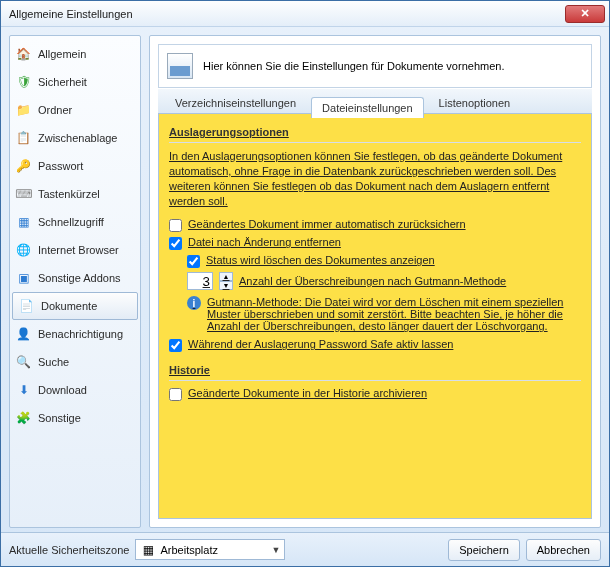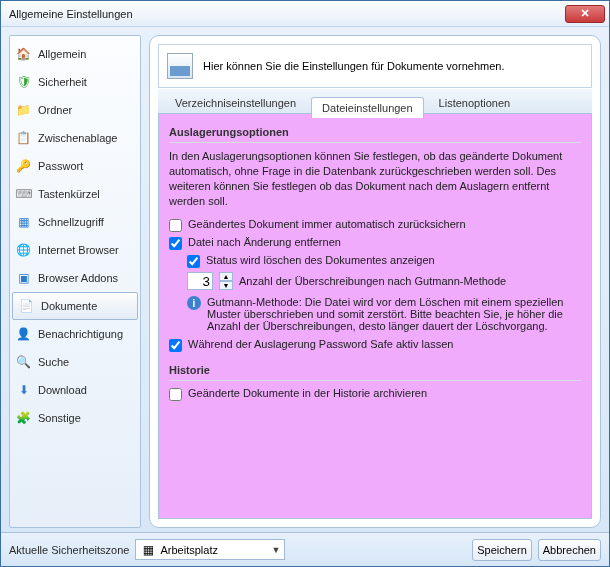--- a/index.html
+++ b/index.html
@@ -6,44 +6,44 @@
 body { font-family: "Segoe UI", Tahoma, sans-serif; font-size: 11px; background: #fff; }
 .window { width: 610px; height: 567px; border: 1px solid #3b6ea5; background: linear-gradient(#e8f1fb,#d6e6f7); position: relative; }
 .titlebar { height: 26px; background: linear-gradient(#fdfefe,#e4eef9); border-bottom: 1px solid #c0d4ea; display: flex; align-items: center; padding: 0 4px 0 8px; }
 .titlebar .title { color: #1a1a1a; font-size: 11px; flex: 1; }
 .close-btn { width: 40px; height: 18px; background: linear-gradient(#e27b7b,#c93a3a); border: 1px solid #9a2b2b; border-radius: 3px; color: #fff; font-weight: bold; font-size: 11px; display: flex; align-items: center; justify-content: center; cursor: pointer; }
 .body { display: flex; padding: 8px 8px 4px 8px; height: calc(100% - 26px - 34px); }
 .sidebar { width: 132px; background: linear-gradient(#fbfdff,#e6eff9); border: 1px solid #abc4de; border-radius: 2px; padding: 4px 0; display: flex; flex-direction: column; gap: 0; }
 .side-item { height: 28px; display: flex; align-items: center; padding: 0 6px; gap: 6px; cursor: pointer; color: #2a2a2a; }
 .side-item.active { background: linear-gradient(#fdfdfd,#e3ecf6); border: 1px solid #9fb9d6; border-radius: 2px; margin: 0 2px; }
 .icon { width: 16px; height: 16px; display: inline-flex; align-items: center; justify-content: center; font-size: 12px; }
-.content { flex: 1; margin-left: 8px; border: 1px solid #abc4de; background: #fff; border-radius: 10px; padding: 8px; display: flex; flex-direction: column; }
+.content { flex: 1; margin-left: 8px; border: 1px solid #abc4de; background: #fff; border-radius: 2px; padding: 8px; display: flex; flex-direction: column; }
 .banner { border: 1px solid #c3d4e6; padding: 8px; display: flex; align-items: center; gap: 10px; background:#fff; }
 .banner .doc-ico { width: 26px; height: 26px; border:1px solid #9ab; background: linear-gradient(#fff,#d8e6f4); display:flex; flex-direction:column; justify-content:flex-end; }
 .banner .doc-ico::after { content:""; height:10px; background:#6b9cd0; margin:2px; }
 .tabs { display: flex; margin-top: 1px; border-bottom: 1px solid #abc4de; background: linear-gradient(#f2f7fc,#dde9f5); padding: 3px 6px 0 6px; gap: 4px; }
 .tab { padding: 4px 10px; border: 1px solid transparent; border-bottom: none; cursor: pointer; color:#333; }
 .tab.active { background: #fff; border-color: #abc4de; border-radius: 3px 3px 0 0; position: relative; top:5px; }
-.pane { flex:1; background:#f0abfc; border:1px solid #abc4de; border-top:none; padding:8px 10px; overflow:auto; font-size:11px; color:#222; }
+.pane { flex:1; background:#fde047; border:1px solid #abc4de; border-top:none; padding:8px 10px; overflow:auto; font-size:11px; color:#222;text-decoration:underline; }
 .section-head { font-weight: bold; color:#333; border-bottom:1px solid #d6dee8; padding:4px 0; margin-bottom:6px; }
 .desc { margin-bottom:10px; line-height:1.35; }
 .chk-row { display:flex; align-items:flex-start; gap:6px; margin:4px 0; }
 .chk-row input[type=checkbox] { margin-top:1px; }
 .indent { margin-left:18px; }
 .spin { display:flex; align-items:center; gap:6px; }
 .spin input { width:26px; height:18px; text-align:right; padding-right:2px; border:1px solid #9fb9d6; }
 .spin-btns { display:flex; flex-direction:column; }
 .spin-btns button { width:14px; height:9px; font-size:7px; line-height:7px; border:1px solid #9fb9d6; background:#eef4fb; padding:0; }
 .info-row { display:flex; gap:6px; margin:6px 0; }
 .info-ico { width:14px; height:14px; border-radius:50%; background:#3a81d0; color:#fff; font-weight:bold; display:flex; align-items:center; justify-content:center; font-size:10px; flex-shrink:0; }
 .footer { height:34px; border-top:1px solid #abc4de; display:flex; align-items:center; padding:0 8px; gap:6px; background: linear-gradient(#e8f1fb,#d6e6f7); }
 .footer .lbl { color:#2a2a2a; }
 .combo { height:21px; border:1px solid #9fb9d6; background:#fff; display:flex; align-items:center; padding:0 4px; gap:4px; width:150px; }
 .combo .arrow { margin-left:auto; font-size:9px; color:#444; }
-.btn { height:22px; padding:0 4px; border:1px solid #9fb9d6; background:linear-gradient(#fdfdfd,#e6eef7); border-radius:3px; cursor:pointer; font-size:11px; }
+.btn { height:22px; padding:0 10px; border:1px solid #9fb9d6; background:linear-gradient(#fdfdfd,#e6eef7); border-radius:3px; cursor:pointer; font-size:11px; }
 .spacer { flex:1; }
 </style>
 </head>
 <body>
 
 <div class="window">
   <div class="titlebar">
     <span class="title">Allgemeine Einstellungen</span>
     <div class="close-btn">
       <span>✕</span>
@@ -79,21 +79,21 @@
         <div class="side-item">
           <span class="icon" style="color: rgb(45, 123, 209);">▦</span>
           <span>Schnellzugriff</span>
         </div>
         <div class="side-item">
           <span class="icon" style="color: rgb(45, 123, 209);">🌐</span>
           <span>Internet Browser</span>
         </div>
         <div class="side-item">
           <span class="icon" style="color: rgb(45, 123, 209);">▣</span>
-          <span>Browser Addons</span>
+          <span>Sonstige Addons</span>
         </div>
         <div class="side-item active">
           <span class="icon" style="color: rgb(107, 107, 107);">📄</span>
           <span>Dokumente</span>
         </div>
         <div class="side-item">
           <span class="icon" style="color: rgb(215, 107, 46);">👤</span>
           <span>Benachrichtigung</span>
         </div>
         <div class="side-item">

